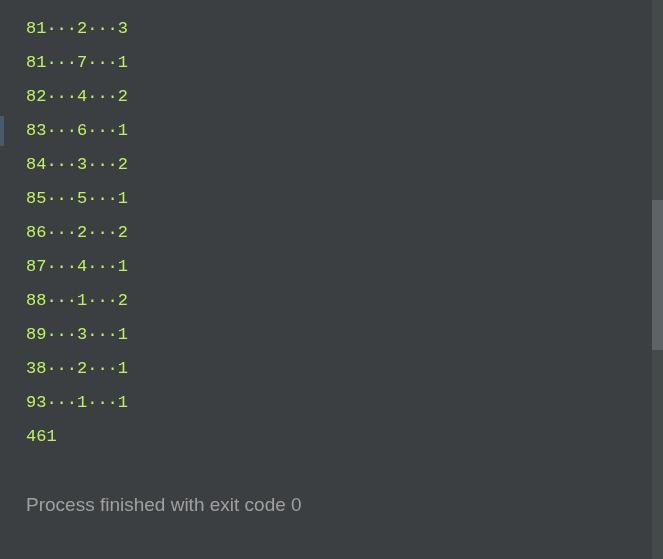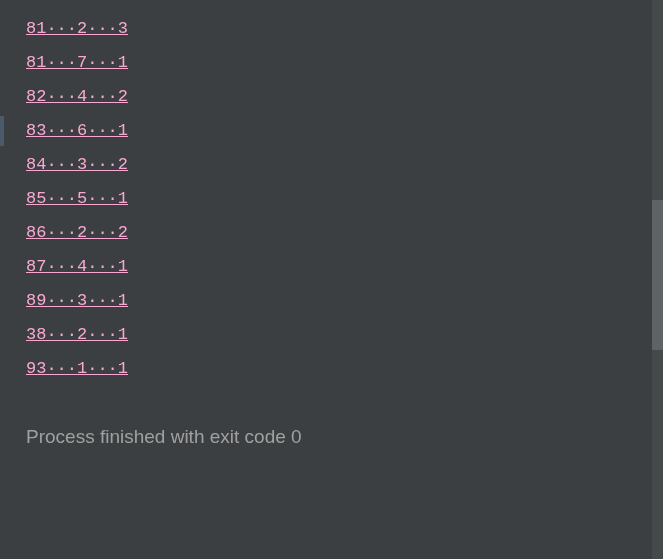--- a/index.html
+++ b/index.html
@@ -16,25 +16,24 @@
       overflow: hidden;
       position: relative;
     }
     .console-area {
       background-color: #3c3f41;
       padding: 12px 0 0 26px;
       height: 100%;
       position: relative;
     }
     .output-line {
-      color: #f9a8d4;
+      color: #bef264;
       line-height: 34px;
       white-space: pre;
       font-family: Consolas, "Courier New", monospace;
-      text-decoration: underline;
     }
     .process-line {
       color: #a0a0a0;
       line-height: 34px;
       margin-top: 34px;
       font-family: "Segoe UI", Arial, sans-serif;
       font-size: 19px;
     }
     .scrollbar-track {
       position: absolute;
@@ -69,21 +68,23 @@
   <div class="side-marker"></div>
   <div id="lines-container">
       <div class="output-line">81···2···3</div>
       <div class="output-line">81···7···1</div>
       <div class="output-line">82···4···2</div>
       <div class="output-line">83···6···1</div>
       <div class="output-line">84···3···2</div>
       <div class="output-line">85···5···1</div>
       <div class="output-line">86···2···2</div>
       <div class="output-line">87···4···1</div>
+      <div class="output-line">88···1···2</div>
       <div class="output-line">89···3···1</div>
       <div class="output-line">38···2···1</div>
       <div class="output-line">93···1···1</div>
     </div>
+  <div class="output-line">461</div>
   <div class="process-line">Process finished with exit code 0</div>
   <div class="scrollbar-track">
     <div class="scrollbar-thumb"></div>
   </div>
 </div>
 
 </body></html>

